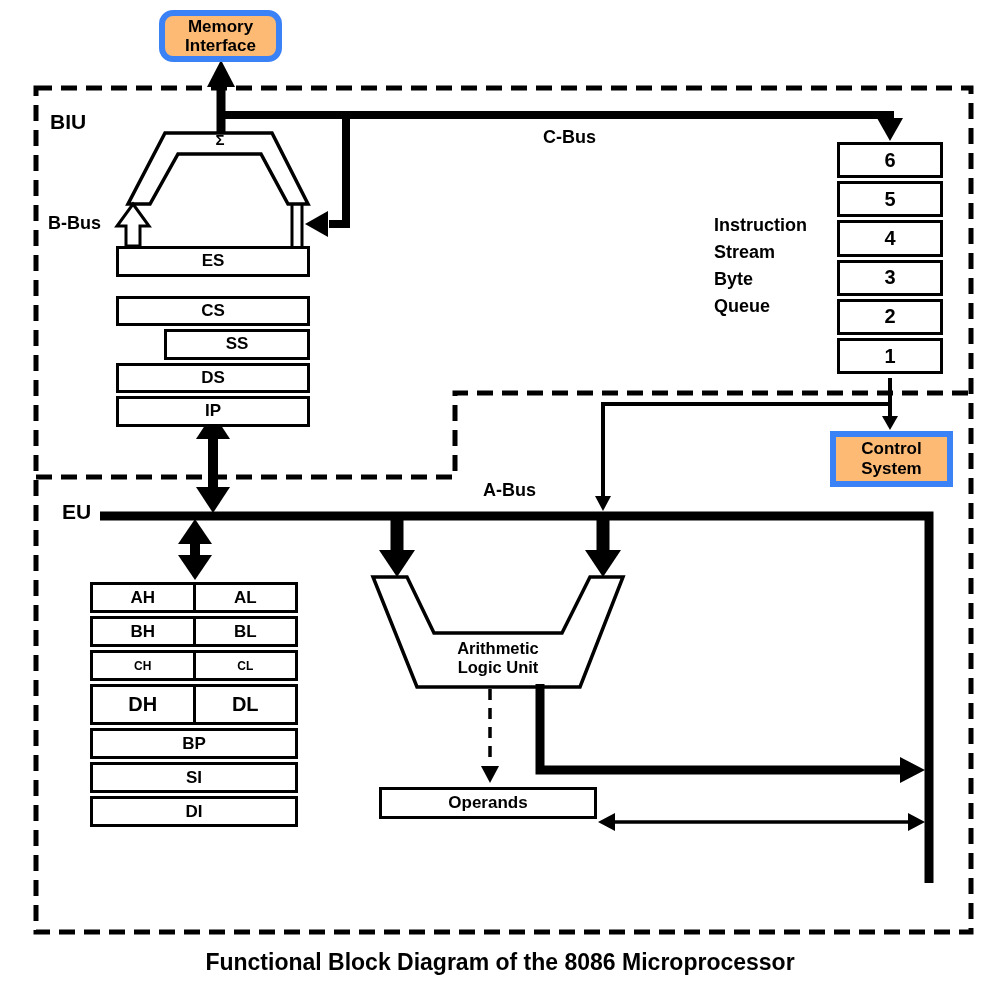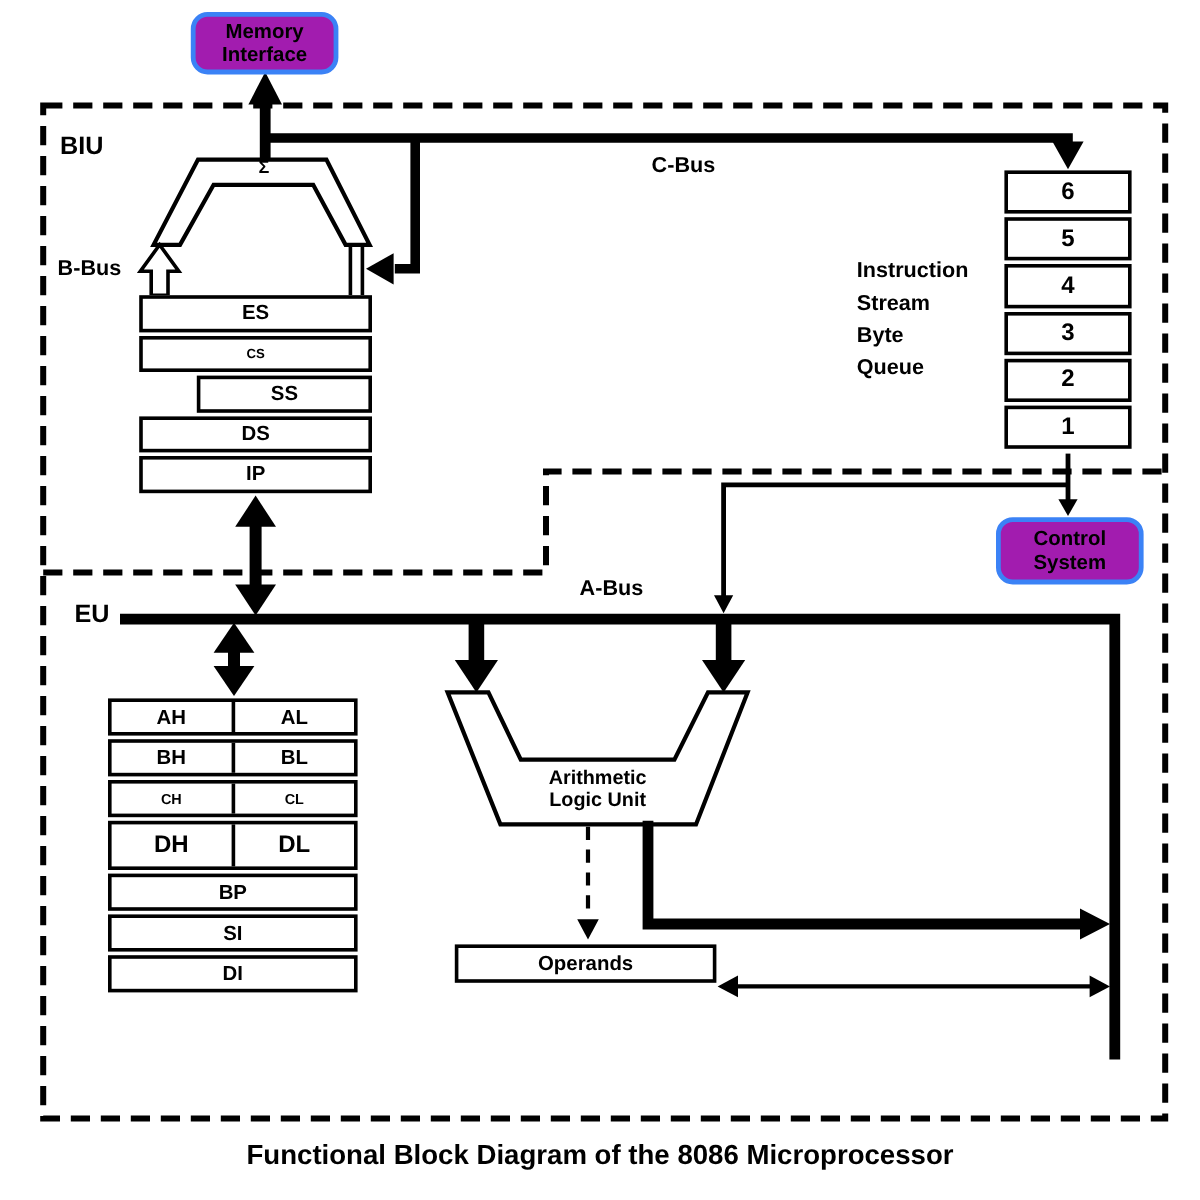--- a/index.html
+++ b/index.html
@@ -10,43 +10,43 @@
     width: 1000px;
     height: 1000px;
     background: #ffffff;
     color: #000000;
     overflow: hidden;
   }
   .abs { position: absolute; }
   svg.overlay { position: absolute; left: 0; top: 0; }
   .lbl { font-weight: 700; color: #000; white-space: nowrap; }
   .box {
-    border: 4px solid #3b82f6;
-    background: #a21caf;
+    border: 6px solid #3b82f6;
+    background: #fdba74;
     display: flex;
     align-items: center;
     justify-content: center;
     font-weight: 700;
     text-align: right;
     color: #000;
   }
   .stack { display: flex; flex-direction: column; row-gap: 3px; }
   .cell {
     border: 3px solid #000;
     background: #fff;
     display: flex;
     align-items: center;
     justify-content: center;
     font-weight: 700;
     color: #000;
   }
   .split { padding: 0; }
   .split .half { flex: 1; height: 100%; display: flex; align-items: center; justify-content: center; }
   .split .half + .half { border-left: 3px solid #000; }
-  .col { flex-direction: column; border-radius: 14px; }
+  .col { flex-direction: column; }
   #title-text { text-align: center; font-weight: 700; }
 </style>
 </head>
 <body>
 
 <div id="canvas">
 
   <svg class="overlay" width="1000" height="1000" viewBox="0 0 1000 1000">
 
     <rect x="36" y="88" width="935" height="844" fill="none" stroke="#000" stroke-width="5" stroke-dasharray="16 9"></rect>
@@ -134,21 +134,21 @@
   <div class="abs lbl" style="left:50px; top:110px; font-size:21px;">BIU</div>
 
   <div class="abs lbl" style="left:198px; top:131px; width:44px; text-align:center; font-size:15px;">Σ</div>
 
   <div class="abs lbl" style="left:543px; top:127px; font-size:18px;">C-Bus</div>
 
   <div class="abs lbl" style="left:48px; top:213px; font-size:18px;">B-Bus</div>
 
   <div class="abs stack" style="left:116px; top:246px; width:194px;">
     <div class="cell" style="height:30.5px; font-size:17px;">ES</div>
-    <div class="cell" style="height:30.5px; font-size:11px;">CS</div>
+    <div class="cell" style="height:30.5px; font-size:17px;margin-top:16px;">CS</div>
     <div class="cell" style="height:30.5px; font-size:17px;margin-left:48px;">SS</div>
     <div class="cell" style="height:30.5px; font-size:17px;">DS</div>
     <div class="cell" style="height:30.5px; font-size:17px;">IP</div>
   </div>
 
   <div class="abs lbl" style="left:714px; top:212px; font-size:18px; line-height:27px;">
     <div>Instruction</div>
     <div>Stream</div>
     <div>Byte</div>
     <div>Queue</div>

